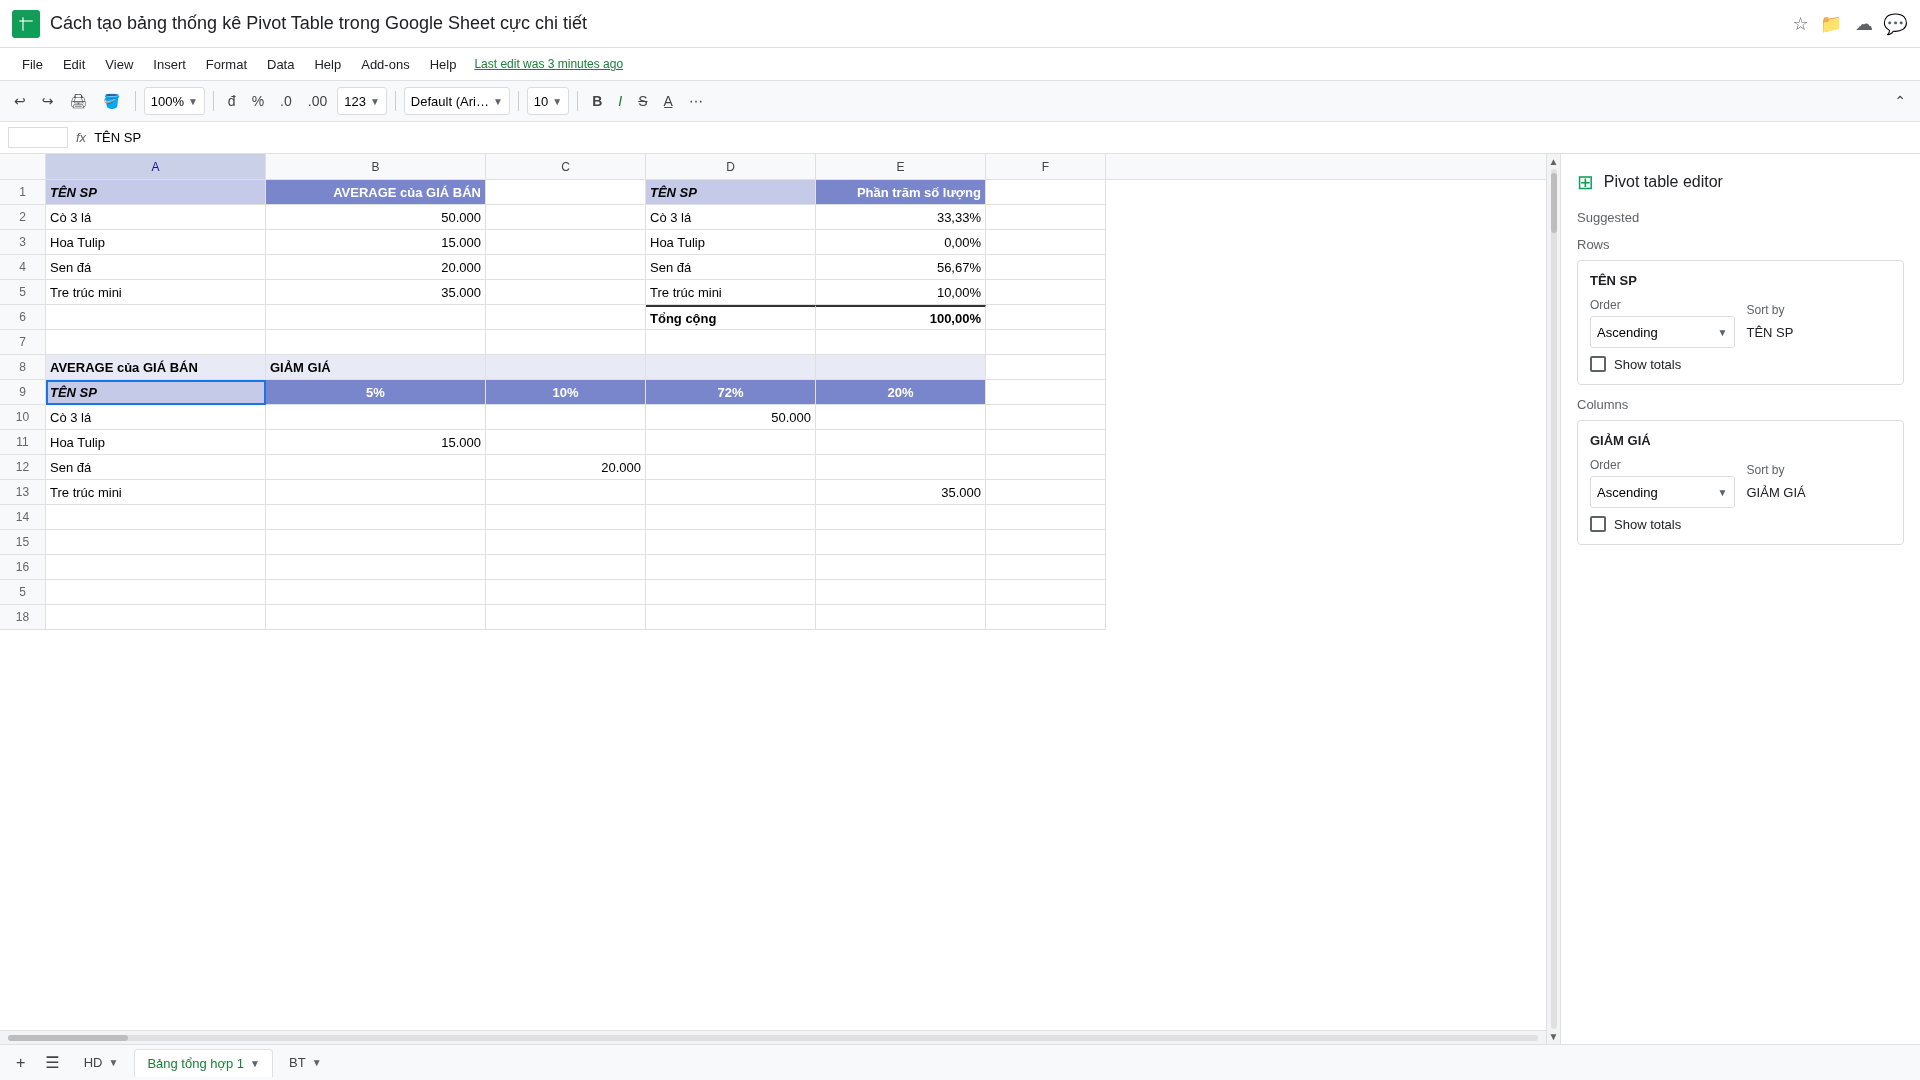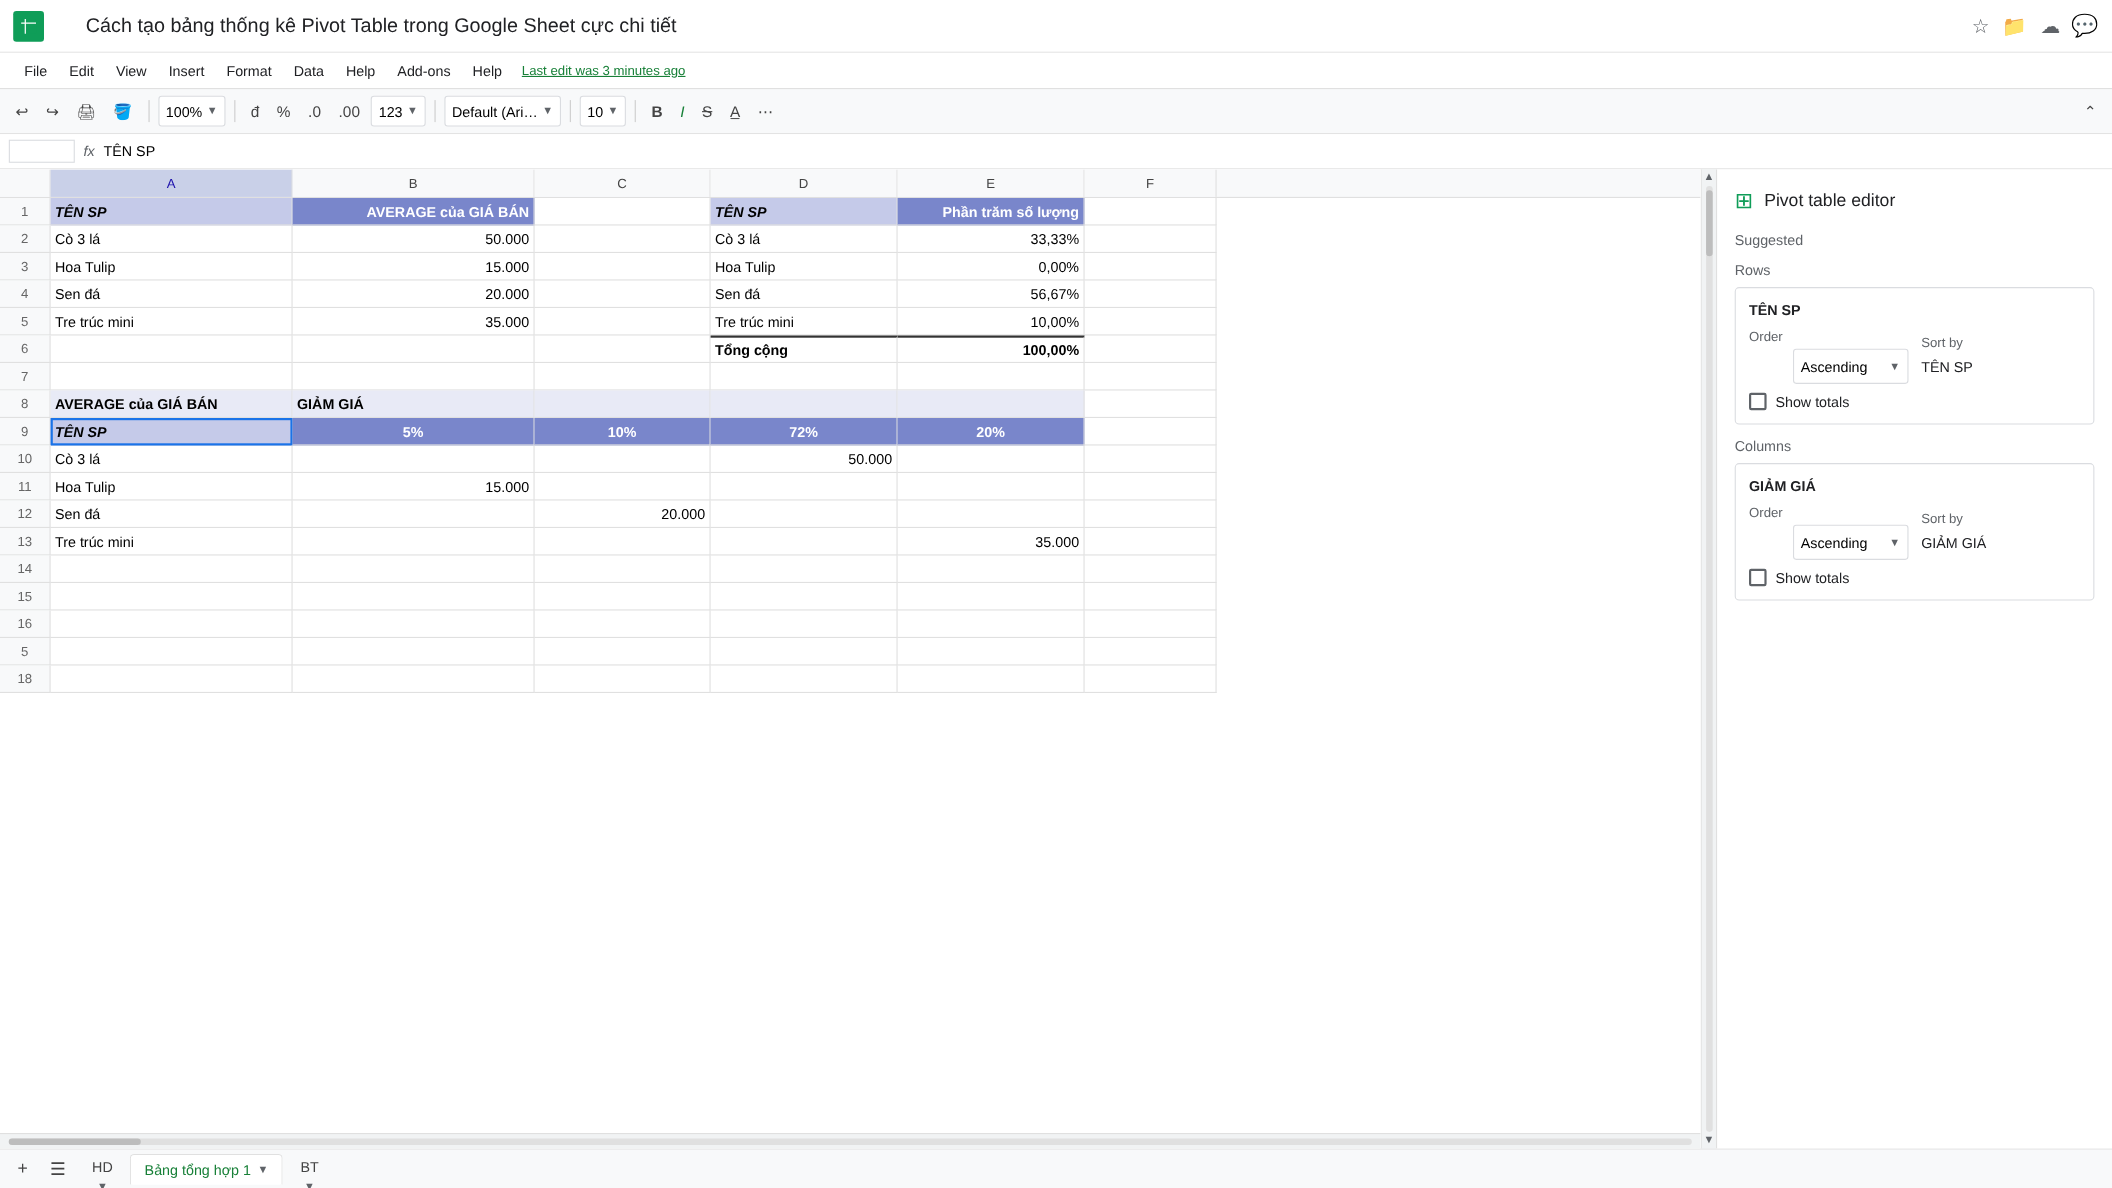--- a/index.html
+++ b/index.html
@@ -8,21 +8,21 @@
     
     #title-bar {
       display: flex; align-items: center; padding: 6px 12px; gap: 10px;
       background: #fff; border-bottom: 1px solid #e0e0e0; height: 48px;
     }
     #title-bar .logo {
       width: 28px; height: 28px; background: #0f9d58; border-radius: 3px;
       display: flex; align-items: center; justify-content: center; flex-shrink: 0;
     }
     #title-bar .logo svg { width: 18px; height: 18px; }
-    #doc-title { font-size: 18px; font-weight: 400; color: #202124; flex: 1; margin-left: 28px; }
+    #doc-title { font-size: 18px; font-weight: 400; color: #202124; flex: 1; }
     #title-bar .title-icons { display: flex; gap: 12px; color: #5f6368; }
     #title-bar .title-icons span { cursor: pointer; font-size: 18px; }
     #comment-icon { margin-left: auto; background: none; border: none; cursor: pointer; color: #5f6368; font-size: 20px; }
 
     
     #menu-bar {
       display: flex; align-items: center; padding: 2px 12px; gap: 0;
       background: #fff; height: 32px;
     }
     .menu-item {
@@ -109,21 +109,21 @@
     .sidebar-title { font-size: 16px; font-weight: 500; color: #202124; }
     .sidebar-section { margin-bottom: 8px; }
     .section-label { font-size: 13px; color: #5f6368; margin-bottom: 8px; font-weight: 400; }
     .section-box {
       border: 1px solid #dadce0; border-radius: 4px; padding: 12px; margin-bottom: 12px;
     }
     .box-title { font-size: 13px; font-weight: 600; color: #202124; margin-bottom: 10px; }
     .field-select {
       flex: 1; border: 1px solid #dadce0; border-radius: 3px; padding: 4px 6px;
       font-size: 13px; display: flex; align-items: center; justify-content: space-between;
-      cursor: pointer; background: #fff; height: 32px; margin-left: 40px;
+      cursor: pointer; background: #fff; height: 32px;
     }
     .field-select .arrow { color: #5f6368; font-size: 10px; }
     .show-totals-row { display: flex; align-items: center; gap: 8px; margin-top: 8px; }
     .checkbox {
       width: 16px; height: 16px; border: 2px solid #5f6368; border-radius: 2px;
       cursor: pointer; flex-shrink: 0;
     }
     .show-totals-text { font-size: 13px; color: #202124; }
     .suggested-label { font-size: 13px; color: #5f6368; margin-bottom: 12px; }
 
@@ -144,21 +144,21 @@
       display: flex; align-items: center; background: #f8f9fa;
       border-top: 1px solid #e0e0e0; height: 36px; padding: 0 8px; gap: 4px;
     }
     .tab-btn { background: none; border: none; cursor: pointer; padding: 4px 8px; color: #444; font-size: 16px; }
     .sheet-tab {
       display: flex; align-items: center; gap: 6px; padding: 4px 12px;
       border-radius: 4px 4px 0 0; cursor: pointer; font-size: 13px; height: 28px;
     }
     .sheet-tab.active { background: #fff; border: 1px solid #e0e0e0; border-bottom: none; color: #188038; font-weight: 500; }
     .sheet-tab .tab-arrow { font-size: 10px; color: #5f6368; }
-    .sheet-tab-inactive { color: #444; flex-direction: column; }
+    .sheet-tab-inactive { color: #444; }
 
     
     #v-scroll {
       width: 12px; background: #f1f3f4; border-left: 1px solid #e0e0e0;
       display: flex; flex-direction: column; align-items: center;
     }
   </style>
 </head>
 <body>
 

